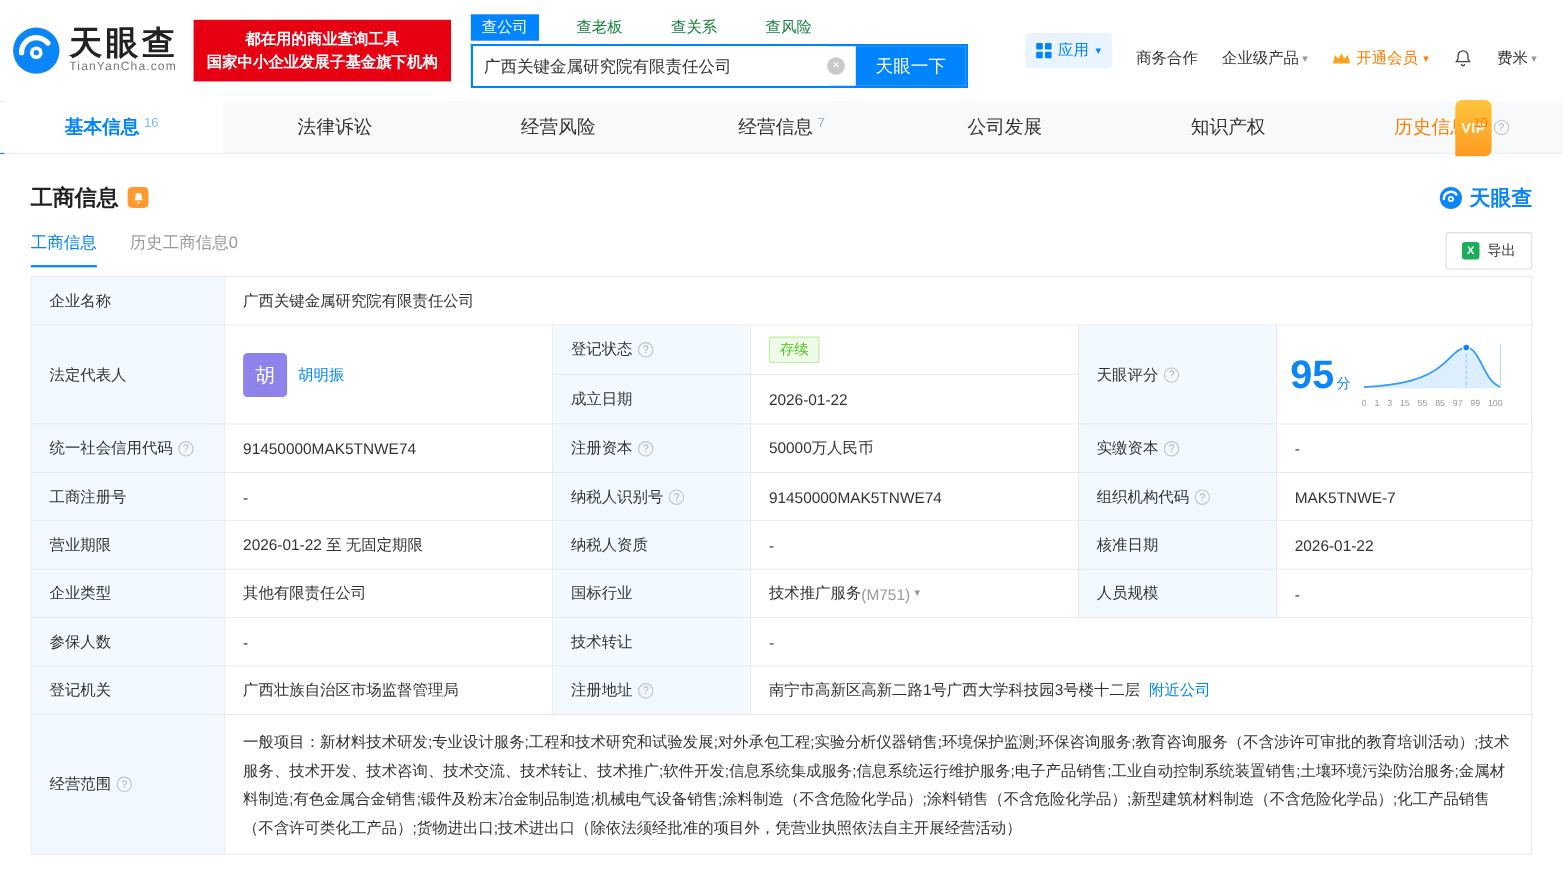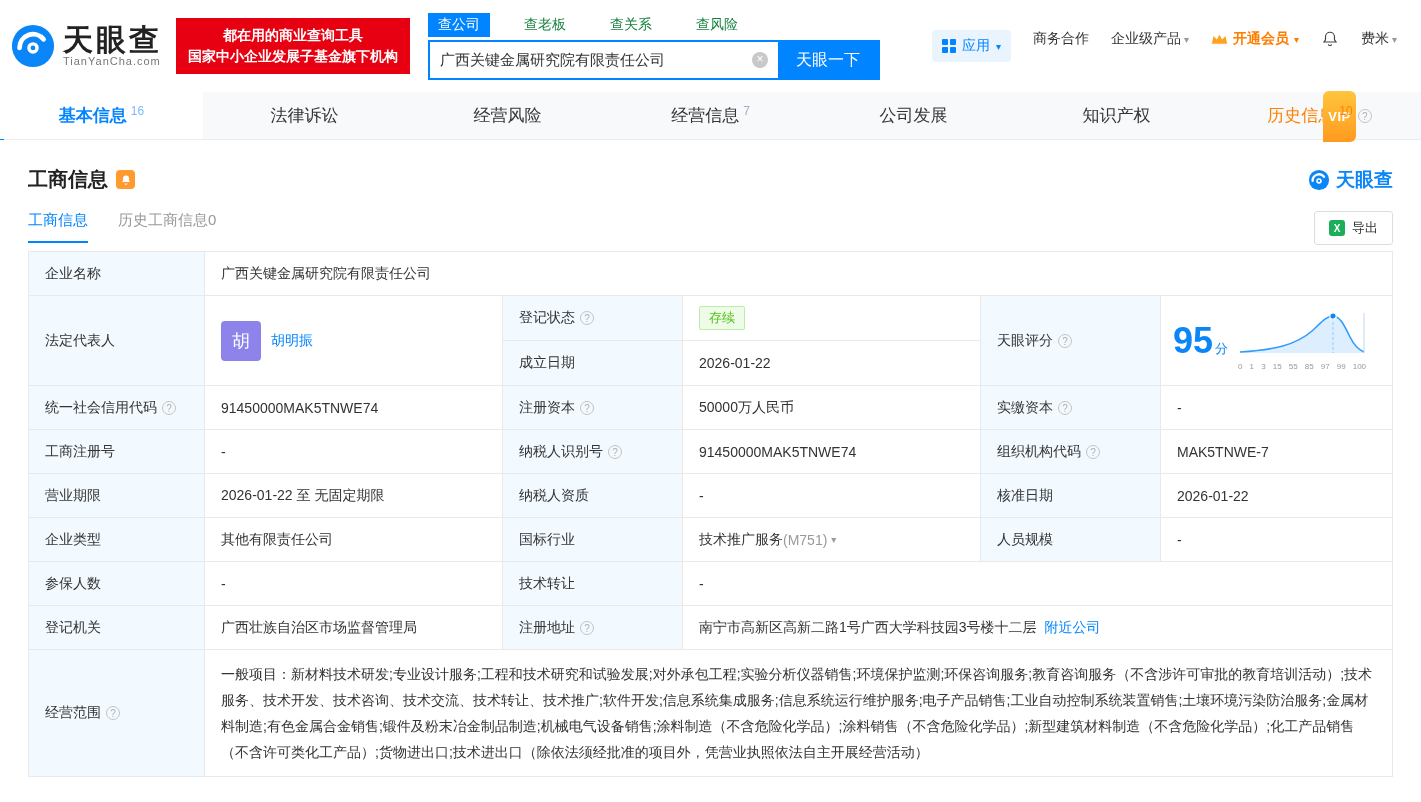--- a/index.html
+++ b/index.html
@@ -15,26 +15,26 @@
   .logo-en { font-size: 11px; color: #777; letter-spacing: 1px; }
   .promo { background: #e60012; color: #fff; font-size: 14px; font-weight: bold; padding: 7px 12px; line-height: 21px; margin-left: 14px; text-align: center; white-space: nowrap; }
   .search-wrap { margin-left: 18px; width: 452px; }
   .search-tabs { display: flex; align-items: center; gap: 24px; height: 26px; margin-bottom: 2px; }
   .stab { font-size: 14px; color: #15803d; cursor: pointer; padding: 3px 10px; white-space: nowrap; }
   .stab.active { background: #0084ff; color: #ffffff; }
   .search-box { display: flex; border: 2px solid #0084ff; height: 40px; background: #fff; }
   .search-box input { flex: 1; border: none; outline: none; font-size: 15px; padding: 0 10px; color: #333; font-family: inherit; min-width: 0; }
   .clear-ic { width: 16px; height: 16px; border-radius: 50%; background: #c9c9c9; color: #fff; font-size: 12px; line-height: 15px; text-align: center; align-self: center; margin-right: 10px; cursor: pointer; flex: none; }
   .search-btn { width: 100px; background: #0084ff; color: #fff; border: none; font-size: 16px; cursor: pointer; font-family: inherit; flex: none; }
-  .top-menu { margin-left: auto; display: flex; align-items: flex-start; gap: 22px; font-size: 14px; white-space: nowrap; }
+  .top-menu { margin-left: auto; display: flex; align-items: flex-end; gap: 22px; font-size: 14px; white-space: nowrap; }
   .menu-apps { color: #0084ff; background: #eaf4ff; padding: 7px 10px; border-radius: 4px; display: flex; align-items: center; gap: 6px; cursor: pointer; }
   .grid-ic { display: inline-grid; grid-template-columns: 6px 6px; gap: 2px; }
   .grid-ic i { width: 6px; height: 6px; background: #0084ff; border-radius: 1px; }
   .menu-item { color: #333; cursor: pointer; display: flex; align-items: center; gap: 3px; }
-  .menu-vip { color: #ff7d00; cursor: pointer; display: flex; align-items: center; gap: 5px; font-weight: bold; }
+  .menu-vip { color: #ff7d00; cursor: pointer; display: flex; align-items: center; gap: 5px; font-weight: normal; }
   .chev { font-size: 10px; color: #999; }
   .menu-vip .chev { color: #ff7d00; }
   .bell-btn { display: flex; align-items: center; cursor: pointer; }
   
   .main-tabs { position: relative; display: flex; height: 48px; background: #f7f9fb; border-bottom: 1px solid #ececec; }
   .nav-accent { position: absolute; left: 0; top: 0; width: 4px; height: 48px; background: #0084ff; }
   .mtab { flex: 1; display: flex; align-items: center; justify-content: center; font-size: 17px; color: #333; cursor: pointer; position: relative; }
   .mtab.active { background: #fff; color: #0084ff; font-weight: bold; }
   .count { font-size: 12px; color: #9fb2c4; margin-left: 4px; position: relative; top: -5px; font-weight: normal; }
   .mtab.active .count { color: #7db8ff; }

